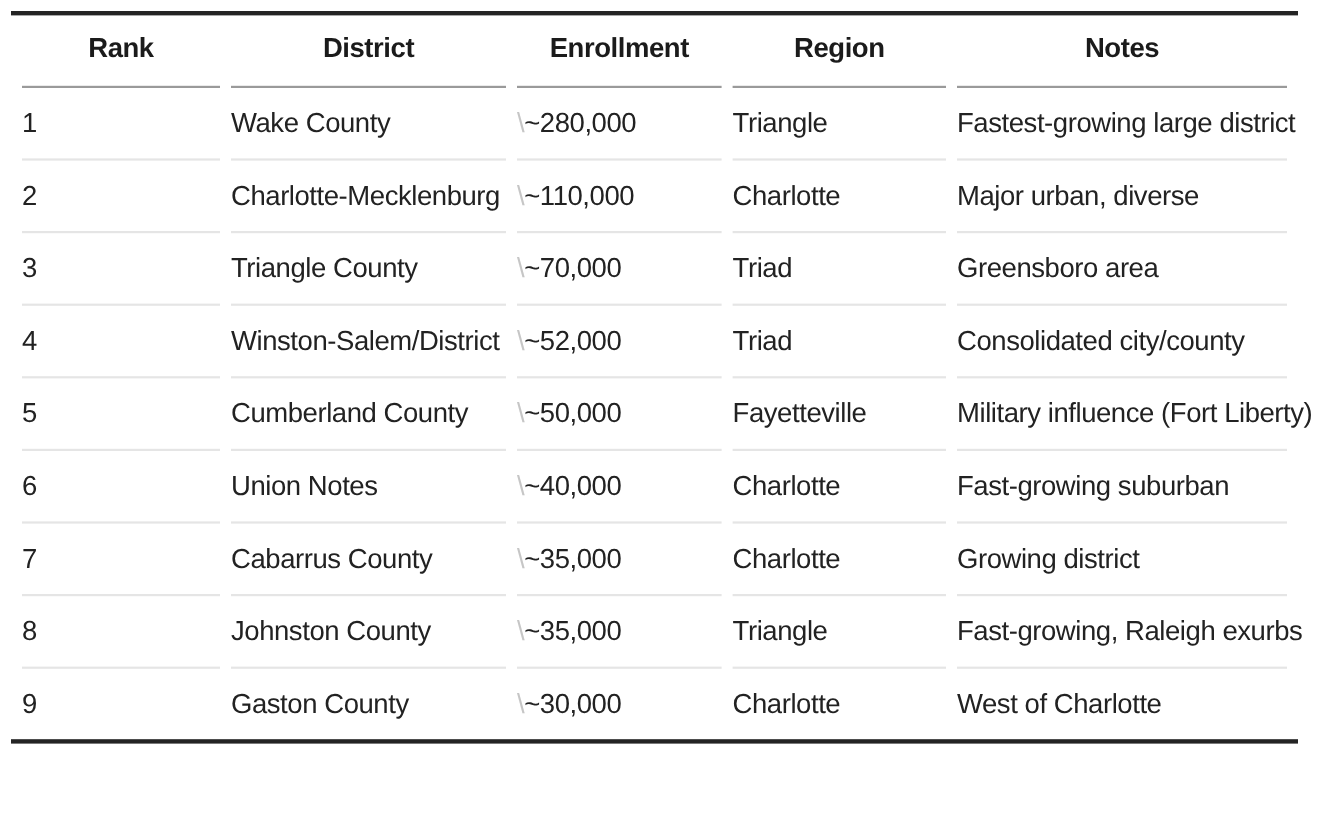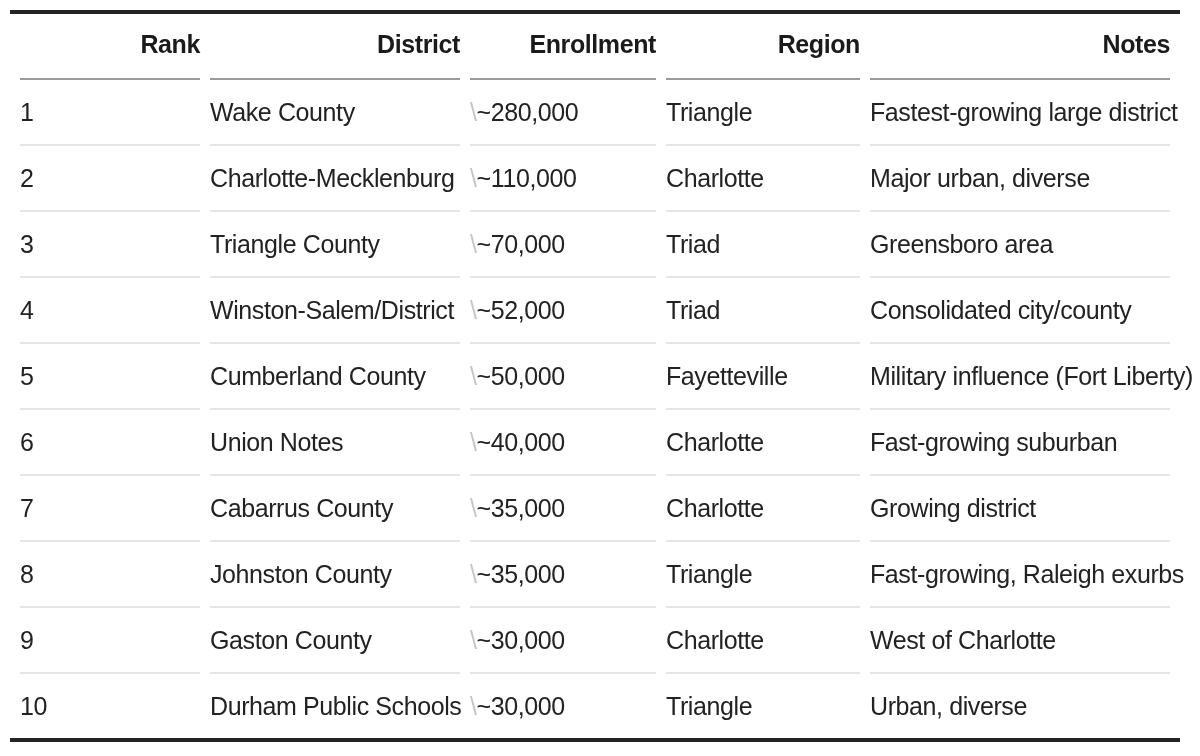--- a/index.html
+++ b/index.html
@@ -24,21 +24,21 @@
     border-collapse: separate;
     border-spacing: 10px 0;
     table-layout: fixed;
   }
   col.col-rank       { width: 180px; }
   col.col-district   { width: 250px; }
   col.col-enrollment { width: 186px; }
   col.col-region     { width: 194px; }
   col.col-notes      { width: 300px; }
   th {
-    text-align: right;
+    text-align: center;
     font-size: 25px;
     font-weight: 700;
     line-height: 28px;
     letter-spacing: -0.4px;
     color: #1b1b1b;
     padding: 16px 0 20px 0;
     border-bottom: 2px solid #9a9a9a;
     white-space: nowrap;
     overflow: visible;
   }
@@ -134,22 +134,15 @@
           <td>Triangle</td>
           <td>Fast-growing, Raleigh exurbs</td>
         </tr>
         <tr>
           <td>9</td>
           <td>Gaston County</td>
           <td><span class="esc">\</span><span>~30,000</span></td>
           <td>Charlotte</td>
           <td>West of Charlotte</td>
         </tr>
-        <tr>
-          <td>10</td>
-          <td>Durham Public Schools</td>
-          <td><span class="esc">\</span><span>~30,000</span></td>
-          <td>Triangle</td>
-          <td>Urban, diverse</td>
-        </tr>
       </tbody>
   </table>
 </div>
 
 </body></html>

